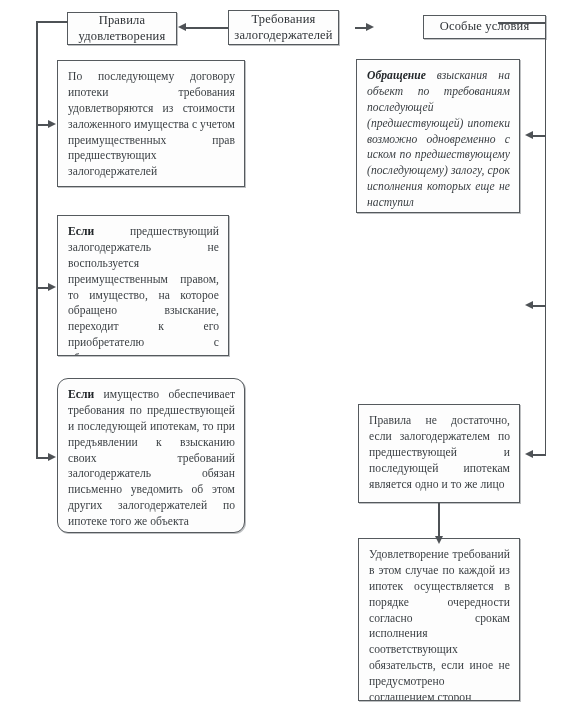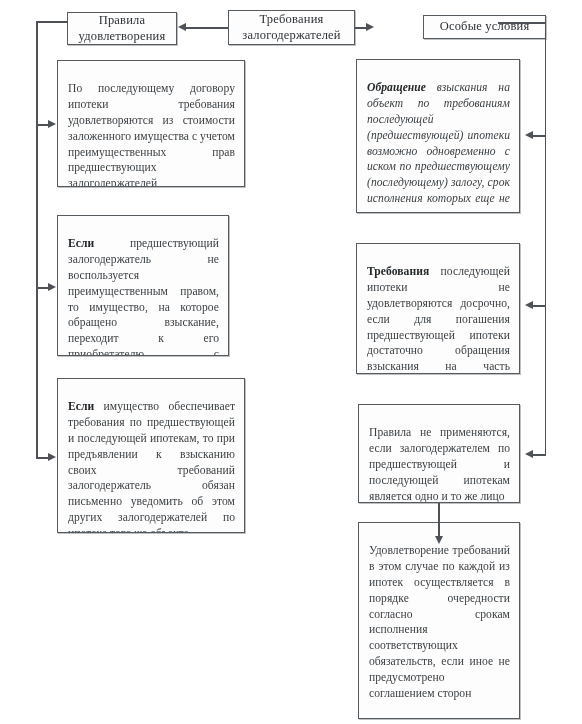--- a/index.html
+++ b/index.html
@@ -30,21 +30,21 @@
     align-items: center;
     justify-content: center;
     text-align: center;
     line-height: 1.25;
     font-size: 12.5px;
     letter-spacing: .2px;
     color: #2f3337;
     padding: 2px 4px;
   }
   .body-box {
-    padding: 20px 9px 6px 10px;
+    padding: 8px 9px 6px 10px;
     font-size: 11.6px;
     line-height: 1.37;
     text-align: justify;
     text-justify: inter-word;
     color: #3a3f43;
     letter-spacing: .05px;
     overflow: hidden;
   }
   .body-box .lead {
     font-weight: bold;
@@ -80,53 +80,50 @@
 </style>
 </head>
 <body>
 
 <div id="canvas">
 
   <div class="box hdr-box" style="left:67px; top:12px; width:110px; height:33px;">
     <span>Правила удовлетворения</span>
   </div>
 
-  <div class="box hdr-box" style="left:228px; top:10px; width:127px; height:35px;">
+  <div class="box hdr-box" style="left:228px; top:10px; width:111px; height:35px;">
     <span>Требования залогодержателей</span>
   </div>
 
   <div class="box hdr-box" style="left:375px; top:15px; width:123px; height:24px;margin-left:48px;">
     <span>Особые  условия</span>
   </div>
 
   <div class="box body-box" style="left:57px; top:60px; width:188px; height:127px;">
     <span class="lead"></span><span>По последующему договору ипотеки требования удовлетворяются из стоимости заложенного имущества с учетом преимущественных прав предшествующих залогодержателей</span>
   </div>
 
   <div class="box body-box" style="left:57px; top:215px; width:172px; height:141px;">
     <span class="lead">Если </span><span>предшествующий залогодержатель не воспользуется преимущественным правом, то имущество, на которое обращено взыскание, переходит к его приобретателю с обременением предшествующей ипотекой</span>
   </div>
 
-  <div class="box body-box" style="left:57px; top:378px; width:188px; height:155px;">
+  <div class="box body-box" style="left:57px; top:378px; width:188px; height:155px;border-radius:11px;">
     <span class="lead">Если </span><span>имущество обеспечивает требования по предшествующей и последующей ипотекам, то при предъявлении к взысканию своих требований залогодержатель обязан письменно уведомить об этом других залогодержателей по ипотеке того же объекта</span>
   </div>
 
   <div class="box body-box" style="left:356px; top:59px; width:164px; height:154px;font-style:italic;">
     <span class="lead">Обращение </span><span>взыскания на объект по требованиям последующей (предшествующей) ипотеки возможно одновременно с иском по предшествующему (последующему) залогу, срок исполнения которых еще не наступил</span>
   </div>
 
-  <div class="box body-box" style="left:356px; top:243px; width:164px; height:131px;">
-    <span class="lead">Требования </span><span>последующей ипотеки не удовлетворяются досрочно, если для погашения предшествующей ипотеки достаточно обращения взыскания на часть заложенного имущества</span>
+
+  <div class="box body-box" style="left:358px; top:404px; width:162px; height:99px;">
+    <span class="lead"></span><span>Правила не достаточно, если залогодержателем по предшествующей и последующей ипотекам является одно и то же лицо</span>
   </div>
 
-  <div class="box body-box" style="left:358px; top:404px; width:162px; height:99px;">
-    <span class="lead"></span><span>Правила не применяются, если залогодержателем по предшествующей и последующей ипотекам является одно и то же лицо</span>
-  </div>
-
-  <div class="box body-box" style="left:358px; top:522px; width:162px; height:197px;">
+  <div class="box body-box" style="left:358px; top:538px; width:162px; height:163px;">
     <span class="lead"></span><span>Удовлетворение требований в этом случае по каждой из ипотек осуществляется в порядке очередности согласно срокам исполнения соответствующих обязательств, если иное не предусмотрено соглашением сторон</span>
   </div>
 
   <div class="ln h" style="left:186px; top:27px; width:42px;"></div>
   <div class="arw left" style="left:178px; top:22.5px;"></div>
 
   <div class="ln h" style="left:355px; top:27px; width:12px;"></div>
   <div class="arw right" style="left:366px; top:22.5px;"></div>
 
   <div class="ln h" style="left:36px; top:21px; width:32px;"></div>

